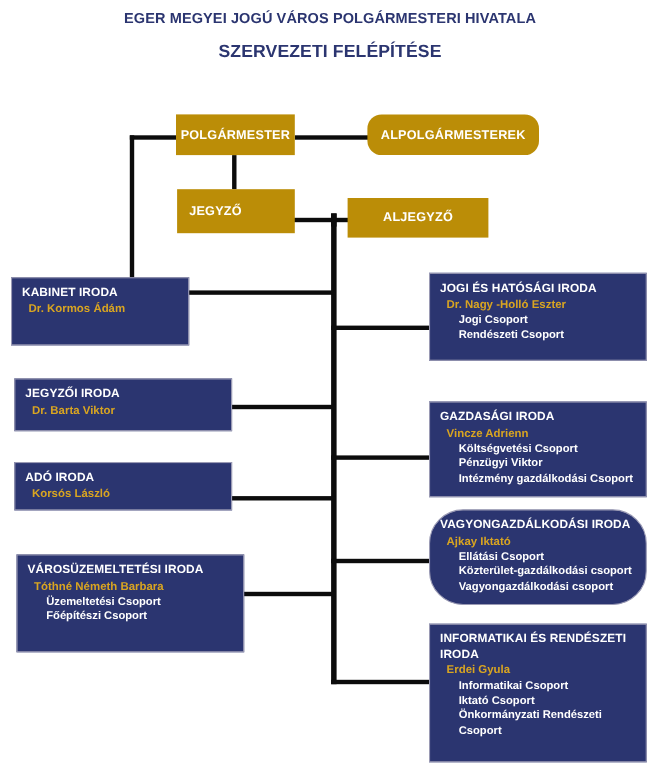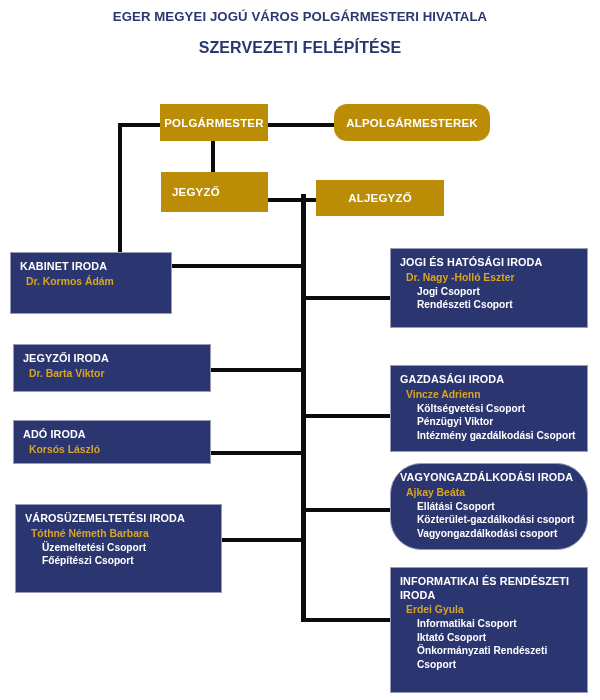--- a/index.html
+++ b/index.html
@@ -216,21 +216,21 @@
       <div class="box-head" style="color: rgb(217, 165, 33);">Vincze Adrienn</div>
       <div class="unit">Költségvetési Csoport</div>
       <div class="unit">Pénzügyi Viktor</div>
       <div class="unit">Intézmény gazdálkodási Csoport</div>
     </div>
   </div>
 
   <div class="box navy" style="left: 390px; top: 463px; width: 198px; height: 87px; background: rgb(43, 53, 112); border-radius: 31px;">
     <div class="navy-inner">
       <div class="box-title">VAGYONGAZDÁLKODÁSI IRODA</div>
-      <div class="box-head" style="color: rgb(217, 165, 33);">Ajkay Beáta</div>
+      <div class="box-head" style="color: rgb(217, 165, 33);">Ajkay Iktató</div>
       <div class="unit">Ellátási Csoport</div>
       <div class="unit">Közterület-gazdálkodási csoport</div>
       <div class="unit">Vagyongazdálkodási csoport</div>
     </div>
   </div>
 
   <div class="box navy" style="left: 390px; top: 567px; width: 198px; height: 126px; background: rgb(43, 53, 112);">
     <div class="navy-inner">
       <div class="box-title">INFORMATIKAI ÉS RENDÉSZETI IRODA</div>
       <div class="box-head" style="color: rgb(217, 165, 33);">Erdei Gyula</div>

